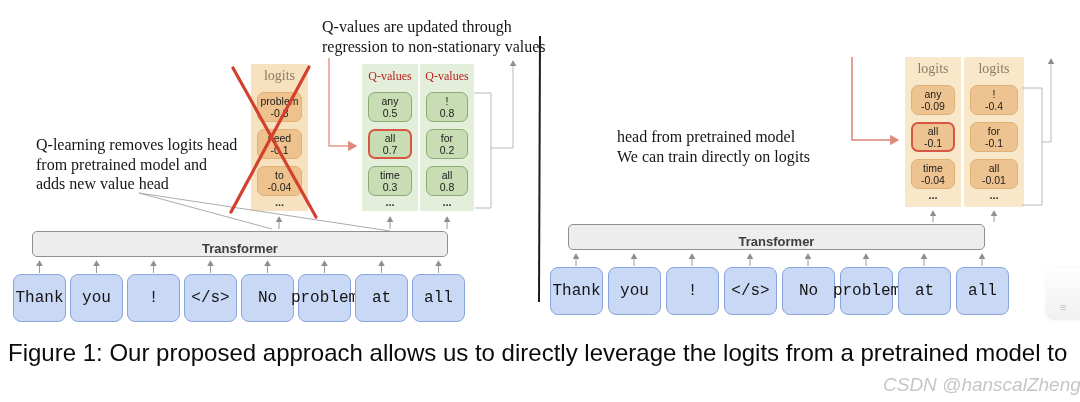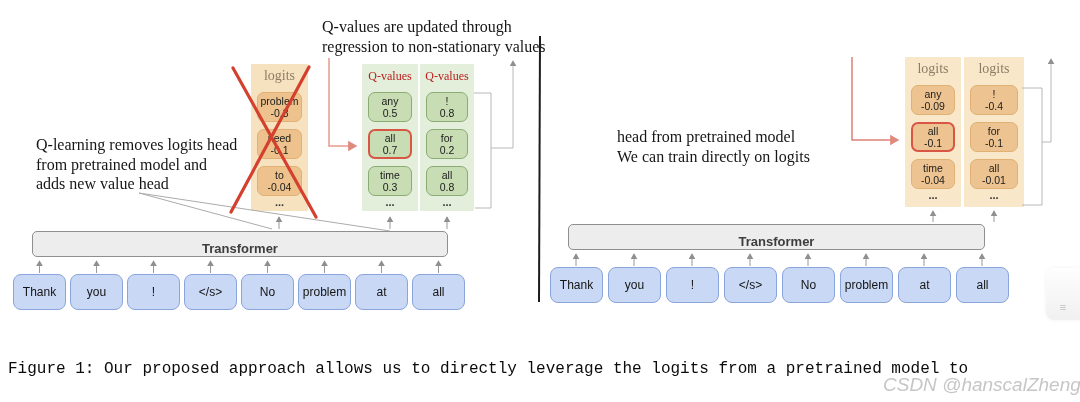--- a/index.html
+++ b/index.html
@@ -29,29 +29,29 @@
   .cell-green{background:#c8ddb4;border:1px solid #8aab74;}
   .cell.hl{border:2px solid #d85744;}
   .dots{margin-top:0px;font-size:11px;font-weight:bold;color:#333;line-height:12px;}
 
   
   .transformer{position:absolute;background:#ededed;border:1px solid #8f8f8f;border-radius:5px;
                display:flex;align-items:flex-end;justify-content:center;font-size:13px;font-weight:600;
                color:#3d3d3d;z-index:3;box-sizing:border-box;}
 
   
-  .token{position:absolute;width:53px;height:36px;background:#c9d8f4;border:1.5px solid #8aa4dc;
-         border-radius:8px;display:flex;align-items:center;justify-content:center;font-size:12px;
-         color:#141414;z-index:3;box-sizing:border-box;}
+  .token{position:absolute;width:53px;height:48px;background:#c9d8f4;border:1.5px solid #8aa4dc;
+         border-radius:8px;display:flex;align-items:center;justify-content:center;font-size:16px;
+         color:#141414;z-index:3;box-sizing:border-box;font-family:Liberation Mono, monospace;}
   .tokrow-left{top:274px;}
   .tokrow-right{top:267px;}
 
   
-  .caption{position:absolute;left:8px;top:338px;font-family:Liberation Mono, monospace;
-           font-size:16px;line-height:30.5px;color:#0b0b0b;z-index:2;white-space:nowrap;margin-top:16px;}
+  .caption{position:absolute;left:8px;top:338px;font-family:Liberation Sans, sans-serif;
+           font-size:24px;line-height:30.5px;color:#0b0b0b;z-index:2;white-space:nowrap;}
   .watermark{position:absolute;left:883px;top:374px;font-size:19px;color:#c6c6c6;z-index:4;
              white-space:nowrap;font-style:italic;}
 
   
   .corner-widget{position:absolute;right:0;top:268px;width:34px;height:52px;z-index:5;
                  background:linear-gradient(#fefefe,#f0f0f0);border-radius:8px 0 0 8px;
                  box-shadow:0 0 4px rgba(0,0,0,0.06);display:flex;align-items:flex-end;
                  justify-content:center;}
   .corner-widget span{color:#bdbdbd;font-size:11px;line-height:14px;margin-bottom:6px;}
 </style>

